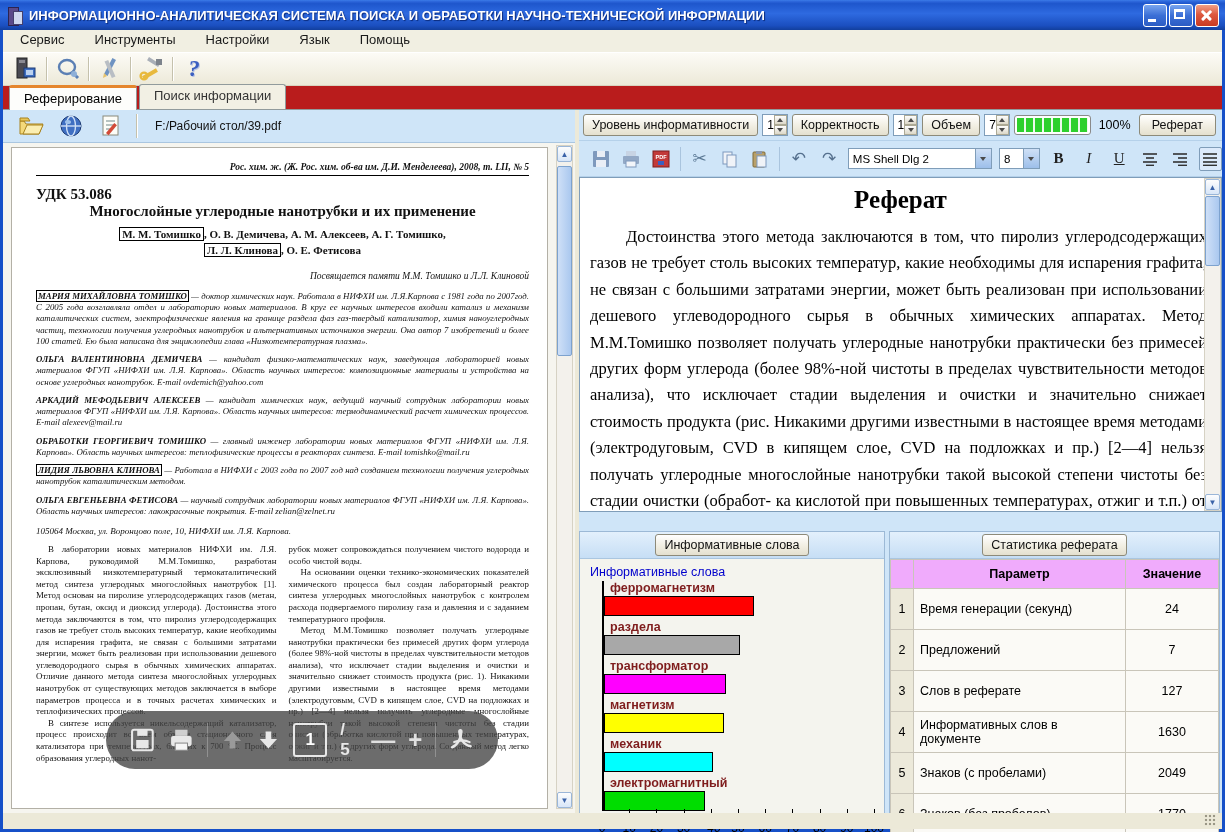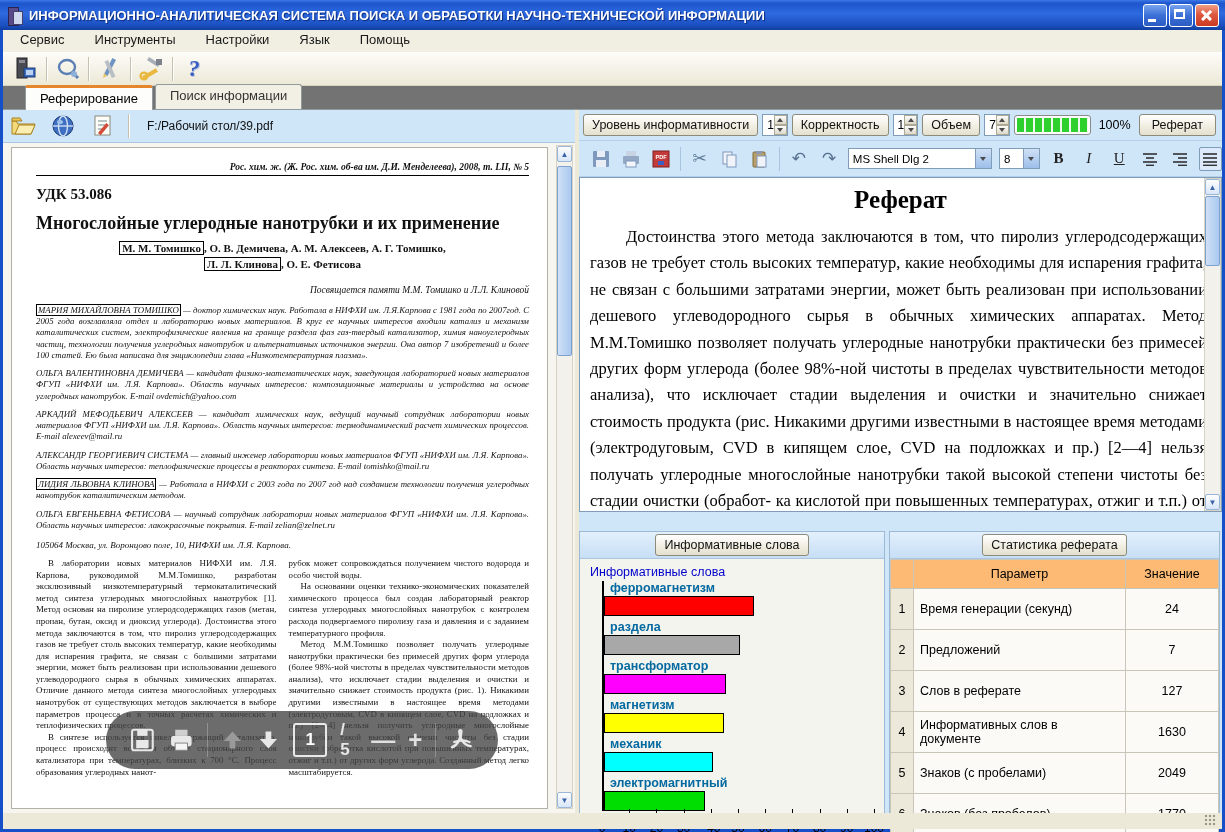--- a/index.html
+++ b/index.html
@@ -26,41 +26,41 @@
   .edgeR{right:0;top:30px;width:3px;bottom:0;}
   .edgeB{left:0;bottom:0;height:3px;width:1225px;}
   
   .menubar{position:absolute;left:3px;top:30px;width:1219px;height:23px;background:#f1efe2;border-bottom:1px solid #fff;
     display:flex;gap:12px;padding-left:8px;box-sizing:border-box;font-size:13px;color:#1a1a1a;}
   .menu-item{padding:2px 9px;}
   .toolbar{position:absolute;left:3px;top:53px;width:1219px;height:33px;background:linear-gradient(180deg,#fcfbf6,#ece9d8);
     display:flex;align-items:center;padding-left:6px;box-sizing:border-box;border-bottom:1px solid #d8d4c0;}
   .tbtn{width:34px;height:29px;display:flex;align-items:center;justify-content:center;}
   .tsep{width:1px;height:24px;background:#c5c1ac;border-right:1px solid #fff;margin:0 3px;}
-  .tabstrip{position:absolute;left:3px;top:86px;width:1219px;height:24px;background:#737373;display:flex;align-items:flex-end;padding-left:22px;box-sizing:border-box;border-bottom:1px solid #919b9c;}
+  .tabstrip{position:absolute;left:3px;top:86px;width:1219px;height:24px;background:#b91c1c;display:flex;align-items:flex-end;padding-left:6px;box-sizing:border-box;border-bottom:1px solid #919b9c;}
   .tab{font-size:13px;padding:3px 14px 4px;border:1px solid #919b9c;border-bottom:none;border-radius:3px 3px 0 0;margin-right:2px;}
   .tab.active{background:#fdfdfb;border-top:3px solid #e5862d;padding-top:3px;font-size:13px;position:relative;top:1px;}
   .tab.inactive{background:#f2f0e4;color:#333;height:17px;}
   
   .pdf-toolbar{position:absolute;left:3px;top:110px;width:572px;height:33px;background:#cfe5f8;border-bottom:1px solid #aac6e0;
-    display:flex;align-items:center;gap:4px;padding-left:2px;box-sizing:border-box;}
+    display:flex;align-items:center;gap:4px;padding-left:10px;box-sizing:border-box;}
   .pbtn{width:36px;height:29px;display:flex;align-items:center;justify-content:center;}
   .pdf-path{font-size:12px;color:#111;margin-left:10px;}
   .pdf-viewer{position:absolute;left:3px;top:143px;width:572px;height:670px;background:#f6f5ef;overflow:hidden;}
   .pdf-page{position:absolute;left:8px;top:4px;width:537px;height:662px;background:#fff;border:1px solid #b3b0a6;box-sizing:border-box;
     font-family:"Liberation Serif","DejaVu Serif",serif;color:#111;padding:14px 18px 0 24px;overflow:hidden;}
   .doc-journal{font-style:italic;font-weight:bold;font-size:9.5px;text-align:right;border-bottom:1.5px solid #000;padding-bottom:3px;}
   .doc-udk{font-weight:bold;font-size:15px;margin-top:10px;}
-  .doc-title{font-weight:bold;font-size:18px;text-align:left;margin-top:10px;}
+  .doc-title{font-weight:bold;font-size:15px;text-align:center;}
   .doc-authors{font-weight:bold;font-size:11px;text-align:center;margin-top:7px;line-height:1.45;}
   .doc-authors .boxed{border:1px solid #000;padding:0 2px;}
   .doc-dedic{font-style:italic;font-size:9.5px;text-align:right;margin-top:12px;}
   .doc-bios{margin-top:10px;font-size:8.8px;font-style:italic;line-height:1.28;}
   .doc-bios p{margin:0 0 7px;text-align:justify;}
-  .doc-bios .bioname{font-weight:normal;}
+  .doc-bios .bioname{font-weight:bold;}
   .doc-bios .boxed{border:1px solid #000;padding:0 1px;}
   .doc-addr{font-style:italic;font-size:9px;margin:9px 0 8px;}
   .doc-cols{display:flex;gap:12px;font-size:8.9px;line-height:1.3;}
   .doc-col{width:50%;text-align:justify;}
   .doc-col .ind{text-indent:12px;}
   
   .overlay{position:absolute;left:103px;bottom:44px;width:392px;height:58px;border-radius:29px;
     background:rgba(66,66,66,0.78);display:flex;align-items:center;gap:13px;padding:0 24px;box-sizing:border-box;}
   .osep{width:1px;height:34px;background:rgba(255,255,255,0.25);}
   .opage{min-width:30px;height:30px;border:2px solid #e8e8e8;border-radius:3px;color:#fff;font-size:17px;font-weight:bold;
@@ -101,29 +101,29 @@
   .ref-body{font-size:16.5px;line-height:1.6;text-align:justify;text-indent:36px;margin:10px 14px 0 10px;}
   
   .bottom-bg{position:absolute;left:579px;top:512px;width:643px;height:301px;background:#cfe5f8;}
   .gbox{position:absolute;border:1px solid #9cb9d6;background:#f4f4ee;box-sizing:border-box;margin-top:17px;}
   .ghead{height:26px;background:linear-gradient(180deg,#e3f0fc,#c6def5);display:flex;align-items:center;justify-content:center;border-bottom:1px solid #aac6e0;}
   
   #chart-body{position:relative;padding:4px 0 0 10px;}
   .chart-title{color:#0000cc;font-size:12.5px;margin:2px 0 2px 0;}
   .plot{position:relative;border-left:2px solid #000;margin-left:12px;}
   .bar-row{margin:1px 0 4px;}
-  .bar-label{font-weight:bold;font-size:12.5px;color:#0369a1;margin:0 0 1px 6px;}
+  .bar-label{font-weight:bold;font-size:12.5px;color:#7f1d1d;margin:0 0 1px 6px;}
   .bar{height:20px;border:1px solid #000;box-sizing:border-box;}
   .axis{position:relative;margin-left:12px;border-top:2px solid #000;height:30px;}
   .tickmark{position:absolute;top:-8px;width:1px;height:7px;background:#000;}
   .ticklabel{position:absolute;top:4px;transform:translateX(-50%);font-size:12px;color:#000;}
   .xlabel{position:absolute;right:8px;top:18px;color:#0000cc;font-size:12.5px;}
   
   table.stats{border-collapse:collapse;width:100%;font-size:12.5px;color:#000;background:#fbfaf6;}
-  table.stats th{background:#fdba74;border:1px solid #c9c5b9;font-weight:normal;height:26px;}
+  table.stats th{background:#f0abfc;border:1px solid #c9c5b9;font-weight:bold;height:26px;}
   table.stats td{border:1px solid #c9c5b9;height:40px;padding:0 6px;}
   table.stats td.num{background:#ece9da;width:18px;text-align:center;padding:0 2px;}
   table.stats td.val{text-align:center;width:80px;}
   .bottom-strip{position:absolute;left:3px;top:813px;width:1219px;height:16px;background:#ece9d8;}
   .grip{position:absolute;right:6px;bottom:3px;width:12px;height:12px;
     background-image:radial-gradient(circle at 2px 2px,#9a9786 1.2px,transparent 1.6px);background-size:4px 4px;}
   svg{display:block;}
 </style>
 </head>
 <body>
@@ -242,21 +242,21 @@
       <div class="doc-title">Многослойные углеродные нанотрубки и их применение</div>
       <div class="doc-authors">
         <div id="authors1"><span class="boxed">М. М. Томишко</span><span>, О. В. Демичева, А. М. Алексеев, А. Г. Томишко,</span></div>
         <div id="authors2"><span class="boxed">Л. Л. Клинова</span><span>, О. Е. Фетисова</span></div>
       </div>
       <div class="doc-dedic">Посвящается памяти М.М. Томишко и Л.Л. Клиновой</div>
       <div class="doc-bios" id="bios">
           <p><span class="bioname boxed">МАРИЯ МИХАЙЛОВНА ТОМИШКО</span> — доктор химических наук. Работала в НИФХИ им. Л.Я.Карпова с 1981 года по 2007год. С 2005 года возглавляла отдел и лабораторию новых материалов. В круг ее научных интересов входили катализ и механизм каталитических систем, электрофизические явления на границе раздела фаз газ-твердый катализатор, химия наноуглеродных частиц, технологии получения углеродных нанотрубок и альтернативных источников энергии. Она автор 7 изобретений и более 100 статей. Ею была написана для энциклопедии глава «Низкотемпературная плазма».</p>
           <p><span class="bioname">ОЛЬГА ВАЛЕНТИНОВНА ДЕМИЧЕВА</span> — кандидат физико-математических наук, заведующая лабораторией новых материалов ФГУП «НИФХИ им. Л.Я. Карпова». Область научных интересов: композиционные материалы и устройства на основе углеродных нанотрубок. E-mail ovdemich@yahoo.com</p>
           <p><span class="bioname">АРКАДИЙ МЕФОДЬЕВИЧ АЛЕКСЕЕВ</span> — кандидат химических наук, ведущий научный сотрудник лаборатории новых материалов ФГУП «НИФХИ им. Л.Я. Карпова». Область научных интересов: термодинамический расчет химических процессов. E-mail alexeev@mail.ru</p>
-          <p><span class="bioname">АЛЕКСАНДР ГЕОРГИЕВИЧ СИСТЕМА</span> — главный инженер лаборатории новых материалов ФГУП «НИФХИ им. Л.Я. Карпова». Область научных интересов: теплофизические процессы в реакторах синтеза. E-mail tomishko@mail.ru</p>
+          <p><span class="bioname">ОБРАБОТКИ ГЕОРГИЕВИЧ ТОМИШКО</span> — главный инженер лаборатории новых материалов ФГУП «НИФХИ им. Л.Я. Карпова». Область научных интересов: теплофизические процессы в реакторах синтеза. E-mail tomishko@mail.ru</p>
           <p><span class="bioname boxed">ЛИДИЯ ЛЬВОВНА КЛИНОВА</span> — Работала в НИФХИ с 2003 года по 2007 год над созданием технологии получения углеродных нанотрубок каталитическим методом.</p>
           <p><span class="bioname">ОЛЬГА ЕВГЕНЬЕВНА ФЕТИСОВА</span> — научный сотрудник лаборатории новых материалов ФГУП «НИФХИ им. Л.Я. Карпова». Область научных интересов: лакокрасочные покрытия. E-mail zelian@zelnet.ru</p>
         </div>
       <div class="doc-addr">105064 Москва, ул. Воронцово поле, 10, НИФХИ им. Л.Я. Карпова.</div>
       <div class="doc-cols">
         <div class="doc-col">
           <p class="ind" style="margin:0">В лаборатории новых материалов НИФХИ им. Л.Я. Карпова, руководимой М.М.Томишко, разработан эксклюзивный низкотемпературный термокаталитический метод синтеза углеродных многослойных нанотрубок [1]. Метод основан на пиролизе углеродсодержащих газов (метан, пропан, бутан, оксид и диоксид углерода). Достоинства этого метода заключаются в том, что пиролиз углеродсодержащих газов не требует столь высоких температур, какие необходимы для испарения графита, не связан с большими затратами энергии, может быть реализован при использовании дешевого углеводородного сырья в обычных химических аппаратах. Отличие данного метода синтеза многослойных углеродных нанотрубок от существующих методов заключается в выборе параметров процесса и в точных расчетах химических и теплофизических процессов.</p>
           <p class="ind" style="margin:0">В синтезе используется никельсодержащий катализатор, процесс происходит во всем объеме стационарного слоя катализатора при температурах, близких к 700 °С. Процесс образования углеродных нанот-</p>
         </div>
         <div class="doc-col">

